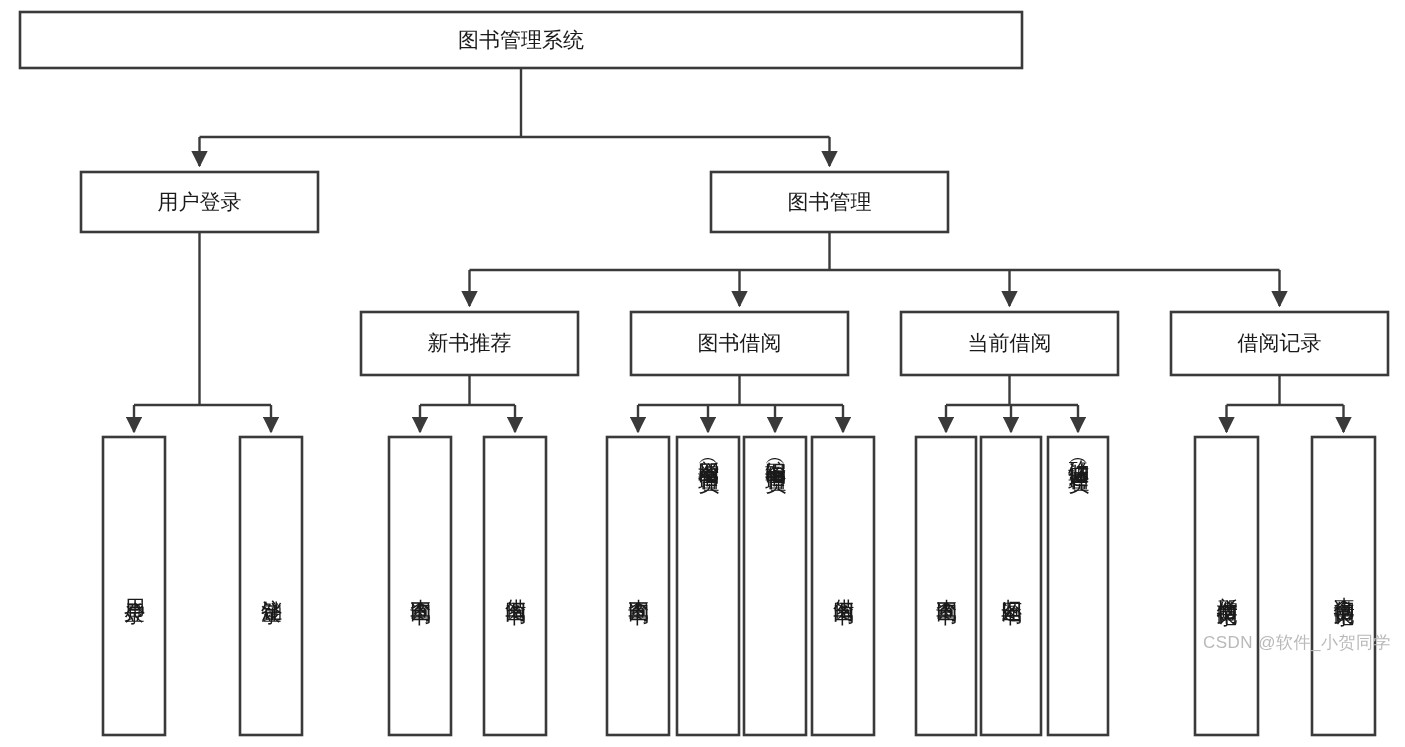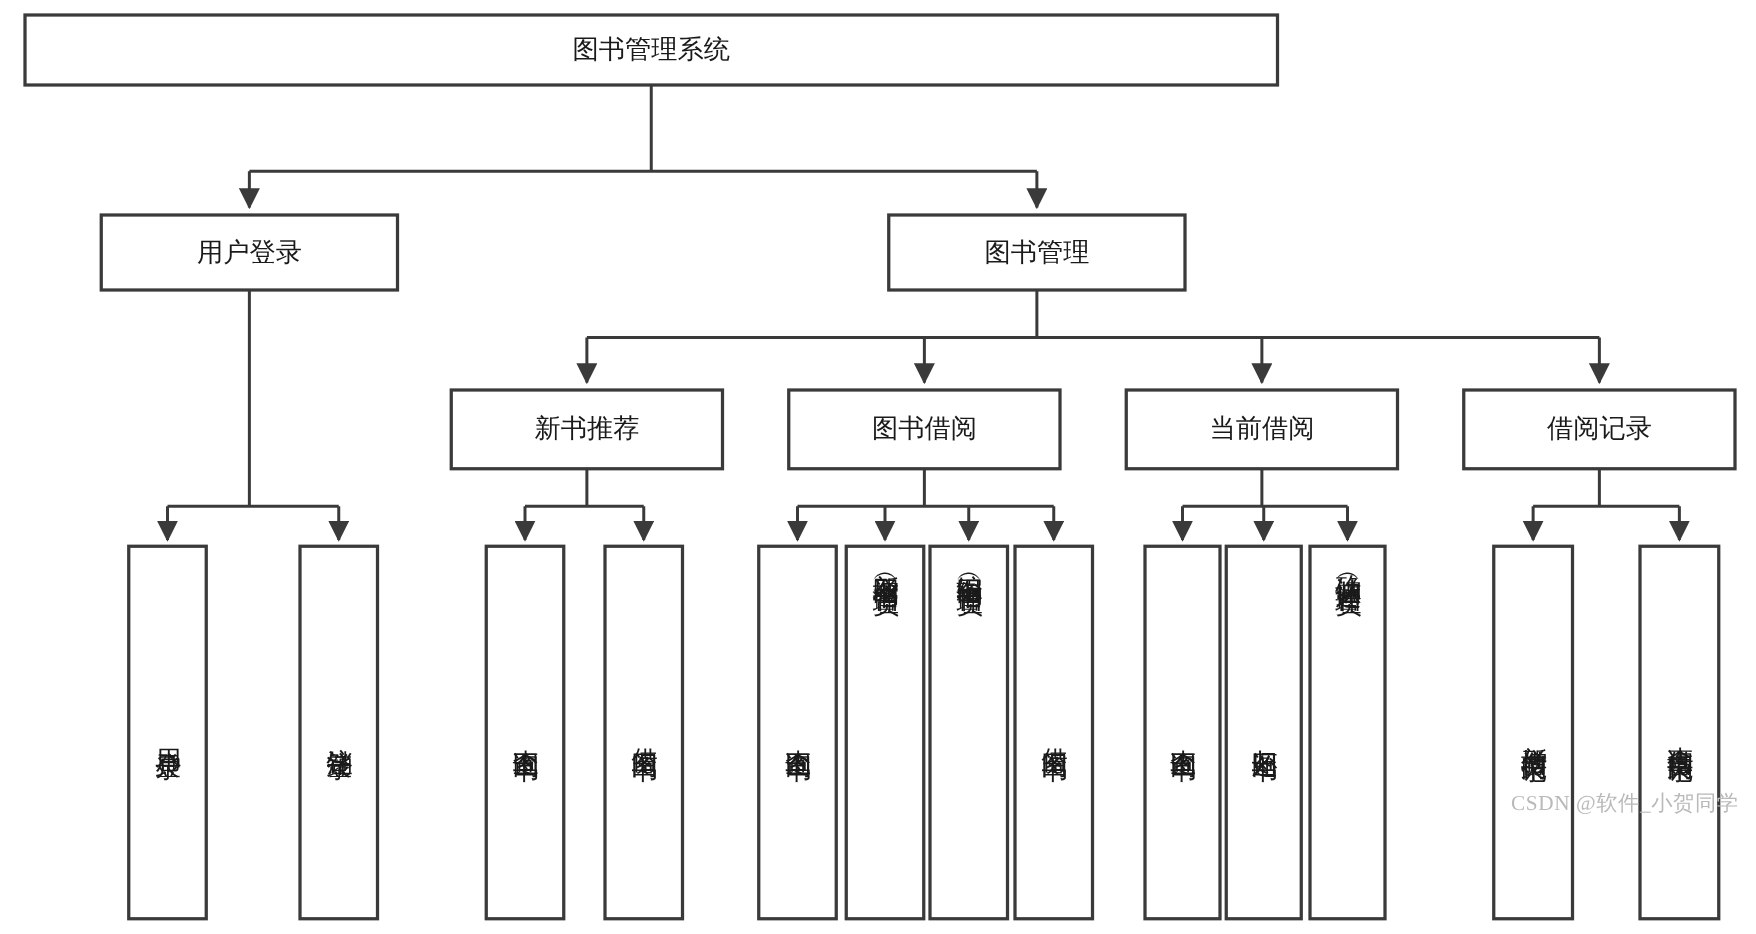--- a/index.html
+++ b/index.html
@@ -67,21 +67,21 @@
     font-size: 21px;
     line-height: 1.22;
     letter-spacing: 2px;
     color: #1a1a1a;
     white-space: nowrap;
   }
   .watermark {
     position: absolute;
     right: 14px;
     bottom: 6px;
-    font-family: Liberation Serif, serif;
+    font-family: Liberation Sans, sans-serif;
     font-size: 17px;
     color: #b9b9b9;
     white-space: nowrap;
     letter-spacing: 0.5px;
   }
 </style>
 </head>
 <body>
 
 <div id="diagram-root">

